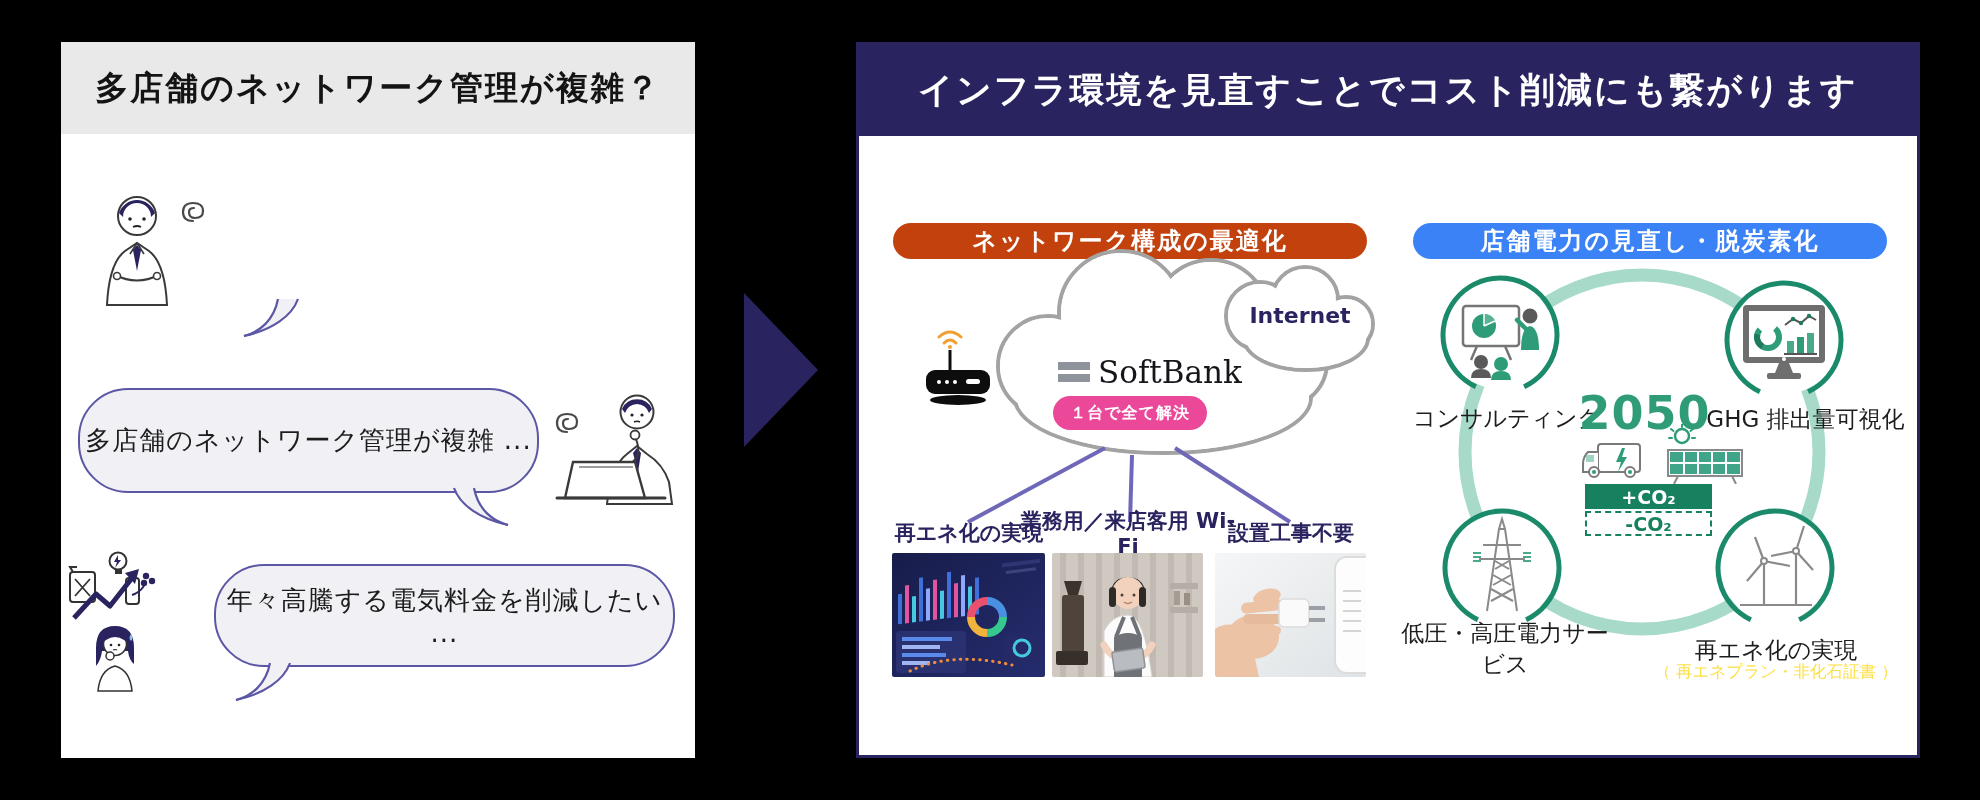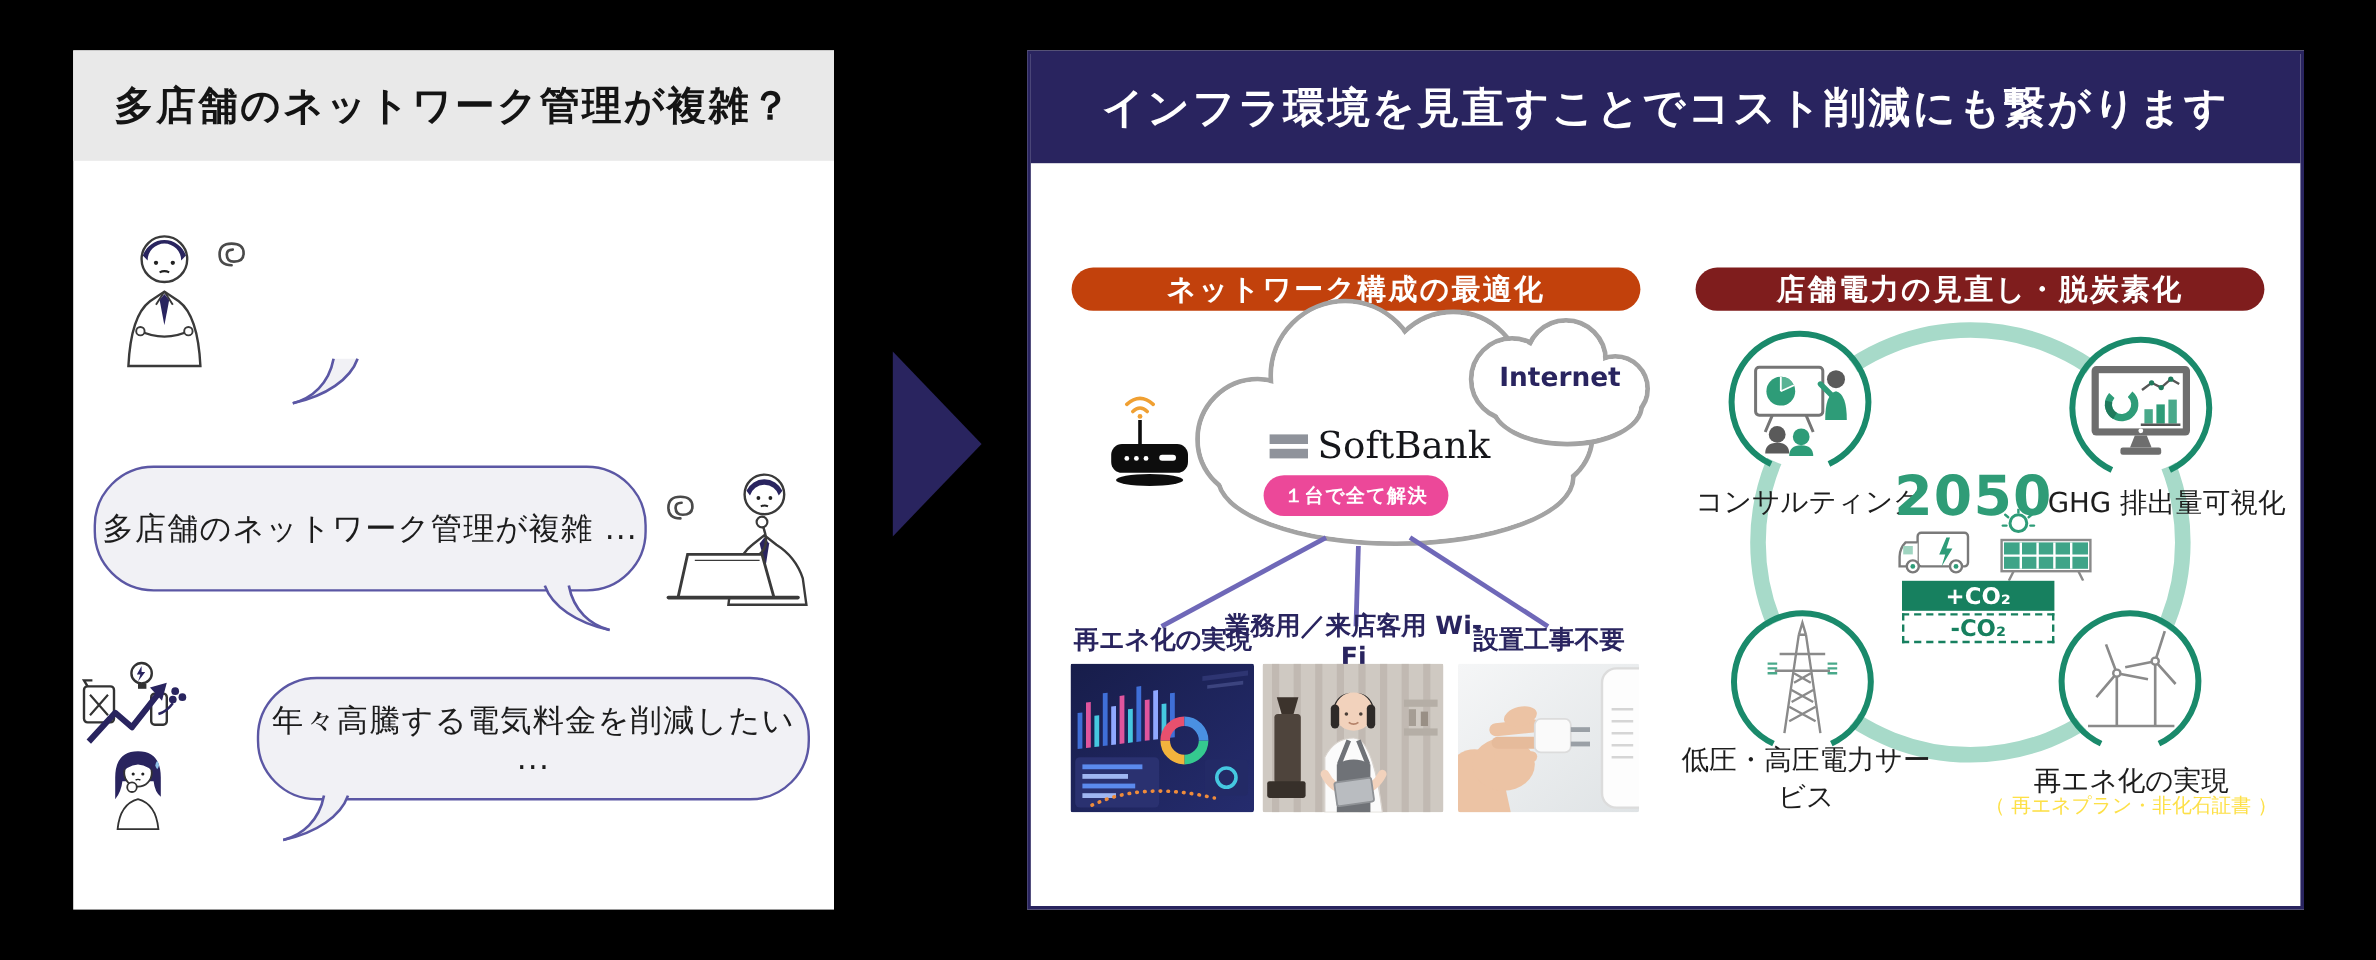--- a/index.html
+++ b/index.html
@@ -10,21 +10,21 @@
   .card{background:#fff;}
   
   .lheader{background:#e9e9e9;color:#141414;font-size:33px;font-weight:bold;letter-spacing:2px;}
   .bubble{background:#f1f1f5;border:2px solid #5b57a4;border-radius:50px;color:#1c1c1c;
           font-size:26px;letter-spacing:1px;}
   
   .rcard{border:3px solid #29245f;box-sizing:border-box;padding-left:30px;}
   .rheader{background:#29245f;color:#fff;font-size:35px;font-weight:bold;letter-spacing:2px;}
   .pill{border-radius:19px;color:#fff;font-size:24px;font-weight:bold;letter-spacing:2px;}
   .pill.navy{background:#c2410c;}
-  .pill.green{background:#7f1d1d;}
+  .pill.green{background:#3b82f6;}
   .flabel{color:#29245f;font-size:21px;font-weight:bold;}
   .elabel{color:#1d1d1d;font-size:23px;font-weight:normal;}
   .esub{color:#fde047;font-size:16.5px;font-weight:normal;}
   .year{color:#2f9c77;font-size:46px;font-weight:bold;letter-spacing:1px;}
   .co2plus{background:#17805f;color:#fff;font-size:19px;font-weight:bold;}
   .co2minus{border:2px dashed #17805f;color:#17805f;font-size:19px;font-weight:bold;box-sizing:border-box;background:#fff;}
   .internet{color:#29245f;font-size:22px;font-weight:bold;}
   .sbtext{font-family:"DejaVu Serif","Liberation Serif",serif;font-size:31px;color:#15161a;}
   .solution{background:#ec4899;color:#fff;font-size:16px;font-weight:bold;border-radius:17px;letter-spacing:1px;}
   .arrow-right{width:0;height:0;border-top:77px solid transparent;border-bottom:77px solid transparent;

